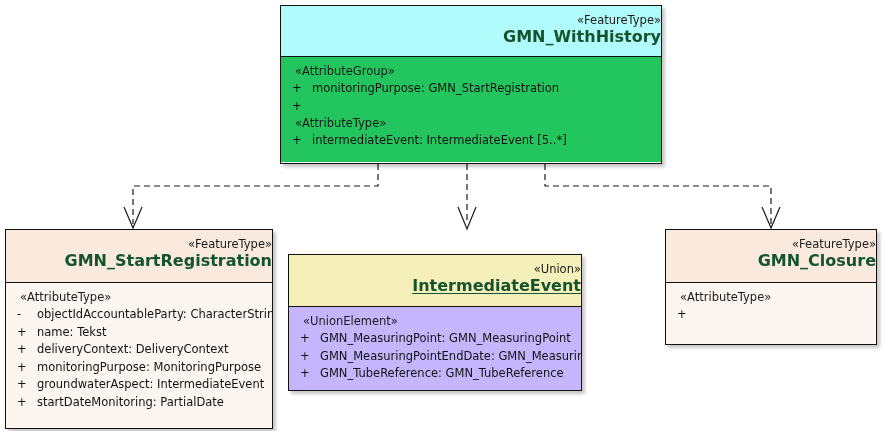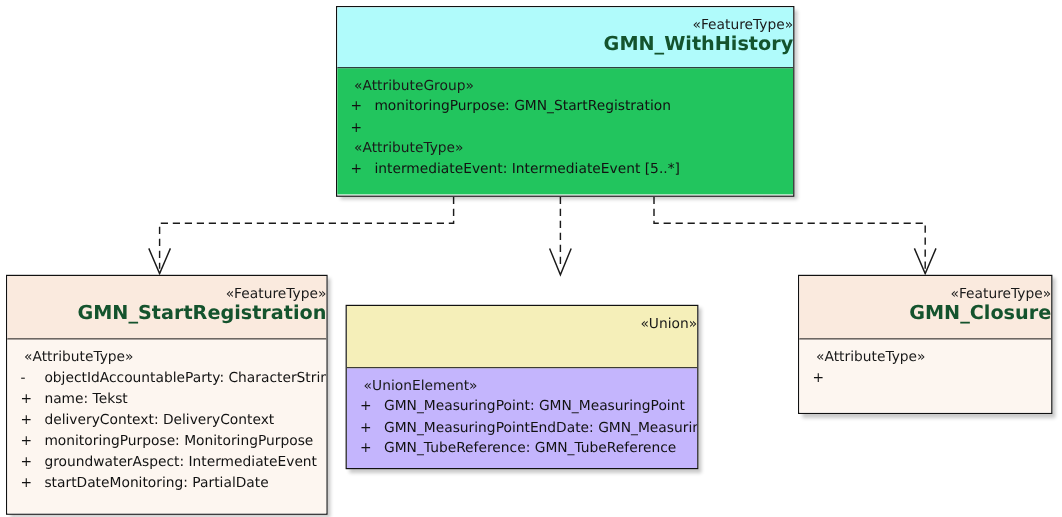--- a/index.html
+++ b/index.html
@@ -210,20 +210,21 @@
       <div class="attr-row">
         <span class="attr-vis">+</span>
         <span class="attr-text">startDateMonitoring: PartialDate</span>
       </div>
     </div>
   </div>
 
   <div class="uml-class fill-yellow" id="box-intermediateevent">
     <div class="uml-header">
       <div class="stereo-line">«Union»</div>
+      <div class="class-name underlined">IntermediateEvent</div>
     </div>
     <div class="uml-body">
       <div class="compartment-stereo">«UnionElement»</div>
       <div class="attr-row">
         <span class="attr-vis">+</span>
         <span class="attr-text">GMN_MeasuringPoint: GMN_MeasuringPoint</span>
       </div>
       <div class="attr-row">
         <span class="attr-vis">+</span>
         <span class="attr-text">GMN_MeasuringPointEndDate: GMN_MeasuringPointEndDate</span>

